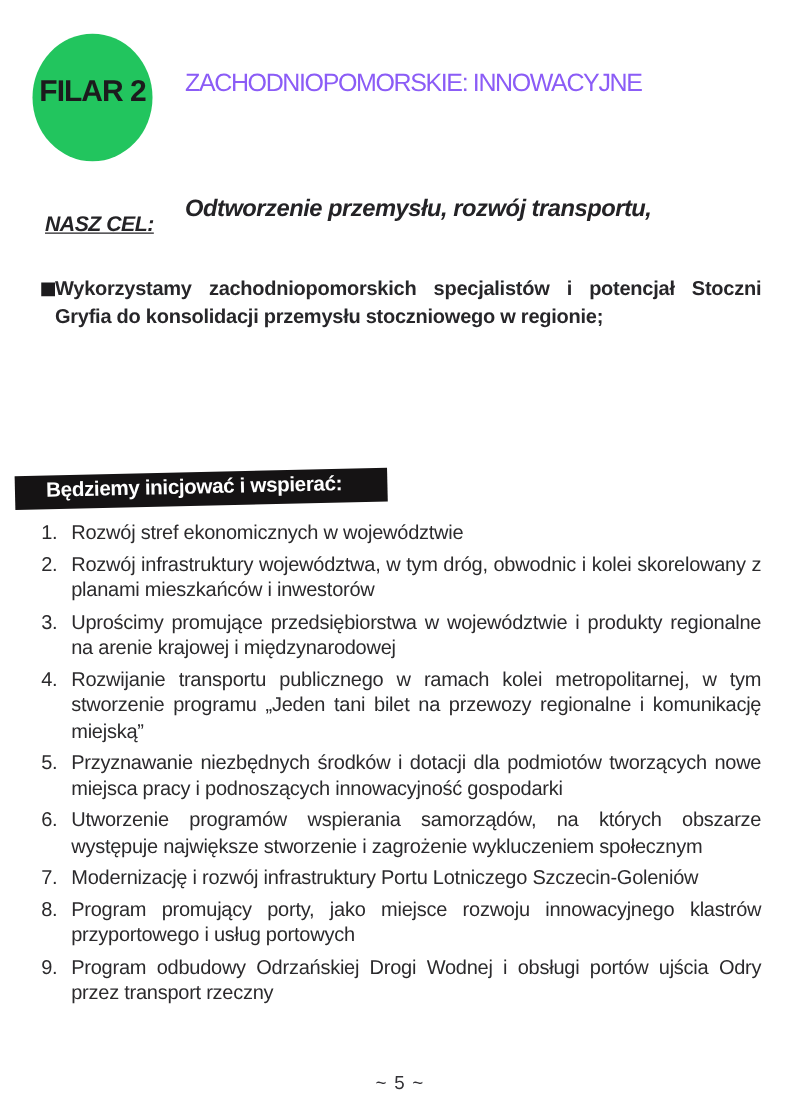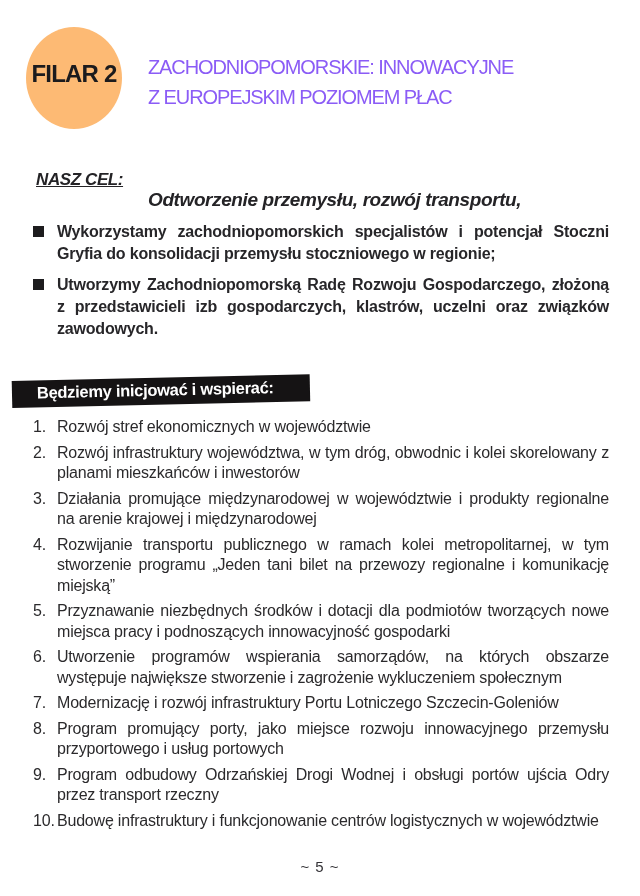--- a/index.html
+++ b/index.html
@@ -14,21 +14,21 @@
     width:640px; height:896px;
     background:#ffffff;
     overflow:hidden;
     color:#2b2a2c;
   }
 
   
   .pillar-badge {
     position:absolute; left:26px; top:27px;
     width:96px; height:102px;
-    background:#fdba74;
+    background:#22c55e;
     border-radius:50%;
     display:flex; align-items:center; justify-content:center;
   }
   .pillar-label {
     font-size:24px; font-weight:800; letter-spacing:-0.8px;
     color:#1c1b1d;
     transform:translateY(-4px);
   }
 
   
@@ -47,30 +47,29 @@
     font-size:17px; font-weight:700; font-style:italic;
     letter-spacing:-0.4px;
     color:#242326;
     text-decoration:underline;
   }
   .goal-text {
     position:absolute; left:148px; top:155px;
     font-size:19px; font-weight:700; font-style:italic;
     line-height:26px; letter-spacing:-0.4px;
     color:#242326;
-    margin-top:32px;
   }
 
   
   .commitments {
     position:absolute; left:33px; top:221px; width:576px;
     list-style:none; margin:0; padding:0;
   }
   .commitment {
-    display:flex; gap:13px;
+    display:flex; 
     margin-bottom:9px;
     font-size:16px; font-weight:700;
     line-height:22px; letter-spacing:-0.2px;
     color:#272629;
   }
   .square-bullet {
     flex:none; width:11px; height:11px;
     margin-top:5px;
     background:#1d1c1e;
   }
@@ -120,81 +119,72 @@
 <body>
 
 <div id="page">
 
   <div class="pillar-badge">
     <span class="pillar-label">FILAR 2</span>
   </div>
 
   <div class="page-title">
     <div>ZACHODNIOPOMORSKIE: INNOWACYJNE</div>
-    <div>Z EUROPEJSKIM POZIOMEM PŁAC</div>
   </div>
 
   <div class="goal-label">NASZ CEL:</div>
   <div class="goal-text">
     <div>Odtworzenie przemysłu, rozwój transportu,</div>
   </div>
 
   <ul class="commitments">
     <li class="commitment">
       <span class="square-bullet"></span>
       <span class="ctext">Wykorzystamy zachodniopomorskich specjalistów i potencjał Stoczni Gryfia do konsolidacji przemysłu stoczniowego w regionie;</span>
-    </li>
-    <li class="commitment">
-      <span class="square-bullet"></span>
-      <span class="ctext">Utworzymy Zachodniopomorską Radę Rozwoju Gospodarczego, złożoną z przedstawicieli izb gospodarczych, klastrów, uczelni oraz związków zawodowych.</span>
     </li>
   </ul>
 
   <div class="section-bar">
     <span class="section-bar-label">Będziemy inicjować i wspierać:</span>
   </div>
 
   <ol class="initiatives">
     <li class="initiative">
       <span class="item-number">1.</span>
       <span class="item-text">Rozwój stref ekonomicznych w województwie</span>
     </li>
     <li class="initiative">
       <span class="item-number">2.</span>
       <span class="item-text">Rozwój infrastruktury województwa, w tym dróg, obwodnic i kolei skore­lowany z planami mieszkańców i inwestorów</span>
     </li>
     <li class="initiative">
       <span class="item-number">3.</span>
-      <span class="item-text">Działania promujące międzynarodowej w województwie i produkty regio­nalne na arenie krajowej i międzynarodowej</span>
+      <span class="item-text">Uprościmy promujące przedsiębiorstwa w województwie i produkty regio­nalne na arenie krajowej i międzynarodowej</span>
     </li>
     <li class="initiative">
       <span class="item-number">4.</span>
       <span class="item-text">Rozwijanie transportu publicznego w ramach kolei metropolitarnej, w tym stworzenie programu „Jeden tani bilet na przewozy regionalne i komu­nikację miejską”</span>
     </li>
     <li class="initiative">
       <span class="item-number">5.</span>
       <span class="item-text">Przyznawanie niezbędnych środków i dotacji dla podmiotów tworzących nowe miejsca pracy i podnoszących innowacyjność gospodarki</span>
     </li>
     <li class="initiative">
       <span class="item-number">6.</span>
       <span class="item-text">Utworzenie programów wspierania samorządów, na których obszarze występuje największe stworzenie i zagrożenie wykluczeniem społecznym</span>
     </li>
     <li class="initiative">
       <span class="item-number">7.</span>
       <span class="item-text">Modernizację i rozwój infrastruktury Portu Lotniczego Szczecin-Goleniów</span>
     </li>
     <li class="initiative">
       <span class="item-number">8.</span>
-      <span class="item-text">Program promujący porty, jako miejsce rozwoju innowacyjnego przemysłu przyportowego i usług portowych</span>
+      <span class="item-text">Program promujący porty, jako miejsce rozwoju innowacyjnego klastrów przyportowego i usług portowych</span>
     </li>
     <li class="initiative">
       <span class="item-number">9.</span>
       <span class="item-text">Program odbudowy Odrzańskiej Drogi Wodnej i obsługi portów ujścia Odry przez transport rzeczny</span>
-    </li>
-    <li class="initiative">
-      <span class="item-number">10.</span>
-      <span class="item-text">Budowę infrastruktury i&nbsp;funkcjonowanie centrów logistycznych w&nbsp;województwie</span>
     </li>
   </ol>
 
   <div class="page-number">~ 5 ~</div>
 
 </div>
 
 </body></html>

